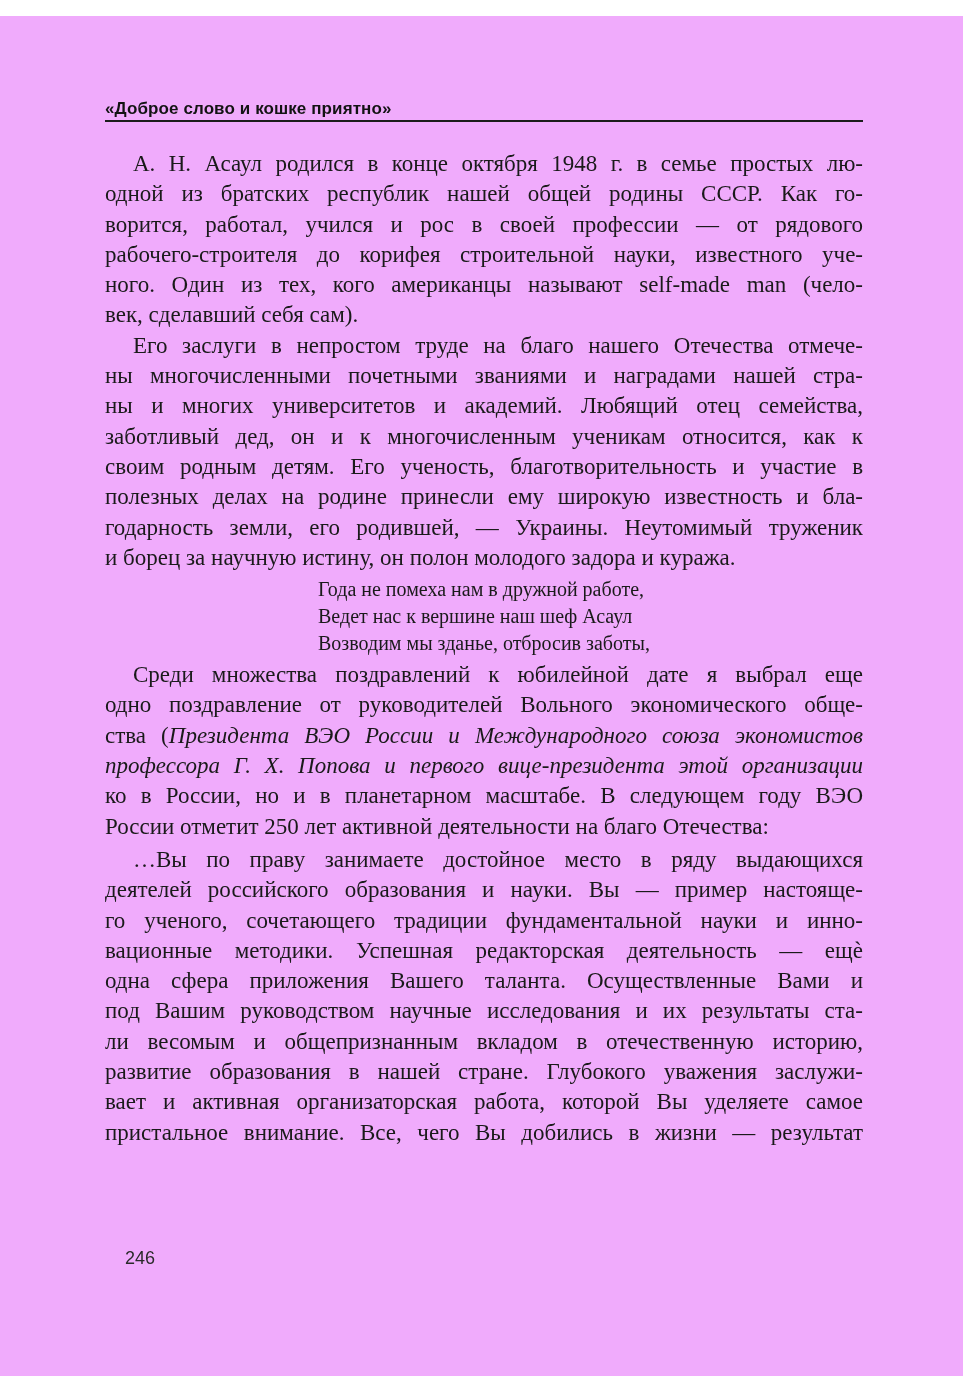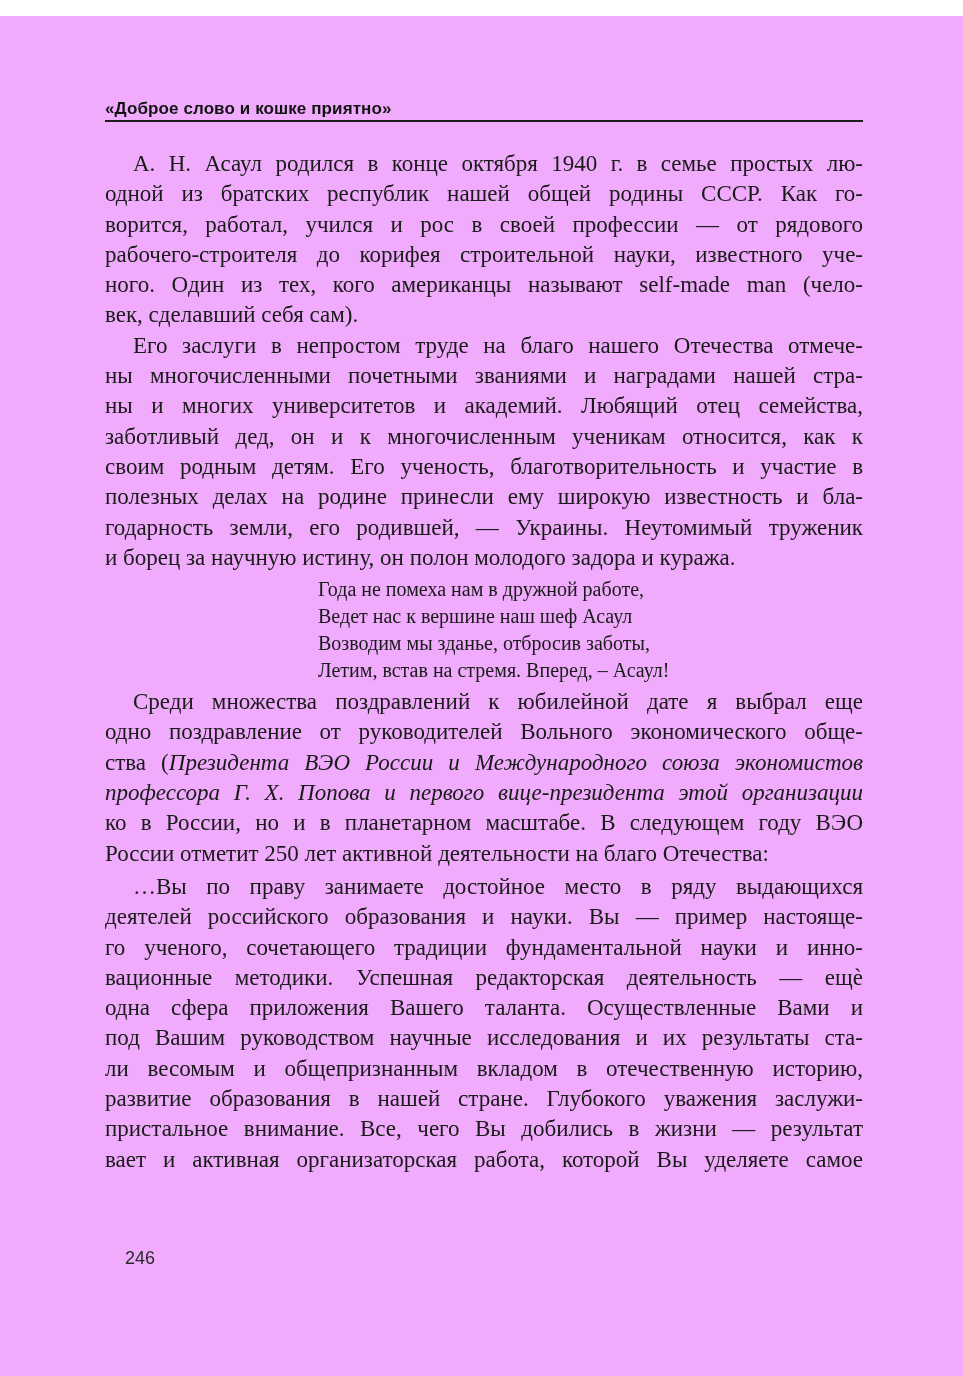--- a/index.html
+++ b/index.html
@@ -84,21 +84,21 @@
 
 <div class="page">
   <div class="content">
 
     <div class="running-header">«Доброе слово и кошке приятно»</div>
     <div class="header-rule"></div>
 
     <div class="body-text">
 
       <div class="para">
-        <div class="ln ind">А. Н. Асаул родился в конце октября 1940 г.  в семье простых лю-</div>
+        <div class="ln ind">А. Н. Асаул родился в конце октября 1948 г.  в семье простых лю-</div>
         <div class="ln">одной из братских республик нашей общей родины СССР. Как го-</div>
         <div class="ln">ворится, работал, учился и рос в своей профессии — от рядового</div>
         <div class="ln">рабочего-строителя до корифея строительной науки, известного уче-</div>
         <div class="ln">ного. Один из тех, кого американцы называют self-made man (чело-</div>
         <div class="ln last">век, сделавший себя сам).</div>
       </div>
 
       <div class="para">
         <div class="ln ind">Его заслуги в непростом труде на благо нашего Отечества отмече-</div>
         <div class="ln">ны многочисленными почетными званиями и наградами нашей стра-</div>
@@ -107,42 +107,41 @@
         <div class="ln">своим родным детям. Его ученость, благотворительность и участие в</div>
         <div class="ln">полезных делах на родине принесли ему широкую известность и бла-</div>
         <div class="ln">годарность земли, его родившей, — Украины. Неутомимый труженик</div>
         <div class="ln last">и борец за научную истину, он полон молодого задора и куража.</div>
       </div>
 
       <div class="verse">
         <div class="vln">Года не помеха нам в дружной работе,</div>
         <div class="vln">Ведет нас к вершине наш шеф Асаул</div>
         <div class="vln">Возводим мы зданье, отбросив заботы,</div>
-        <div class="vln">Летим, встав на стремя. Вперед, – Асаул!</div>
       </div>
 
       <div class="para para3">
         <div class="ln ind">Среди множества поздравлений к юбилейной  дате  я  выбрал  еще</div>
         <div class="ln">одно поздравление от руководителей Вольного экономического обще-</div>
         <div class="ln"><span>ства (</span><span class="it">Президента ВЭО России и Международного союза экономистов</span></div>
         <div class="ln it">профессора Г. Х. Попова и первого вице-президента этой организации</div>
         <div class="ln">ко в России, но и в планетарном масштабе. В следующем году ВЭО</div>
         <div class="ln last">России отметит 250 лет активной деятельности на благо Отечества:</div>
       </div>
 
       <div class="para para4">
         <div class="ln ind">…Вы по праву занимаете достойное место в ряду выдающихся</div>
         <div class="ln">деятелей российского образования и науки. Вы — пример настояще-</div>
         <div class="ln">го ученого, сочетающего традиции фундаментальной науки и инно-</div>
         <div class="ln">вационные методики. Успешная редакторская деятельность — ещѐ</div>
         <div class="ln">одна сфера приложения Вашего таланта. Осуществленные Вами и</div>
         <div class="ln">под Вашим руководством научные исследования и их результаты ста-</div>
         <div class="ln">ли весомым и общепризнанным вкладом в отечественную историю,</div>
         <div class="ln">развитие образования в нашей стране. Глубокого уважения заслужи-</div>
+        <div class="ln">вает и активная организаторская работа, которой Вы уделяете самое</div>
         <div class="ln">пристальное внимание. Все, чего Вы добились в жизни — результат</div>
-        <div class="ln">вает и активная организаторская работа, которой Вы уделяете самое</div>
       </div>
 
     </div>
   </div>
 
   <div class="page-number">246</div>
 </div>
 
 </body></html>

